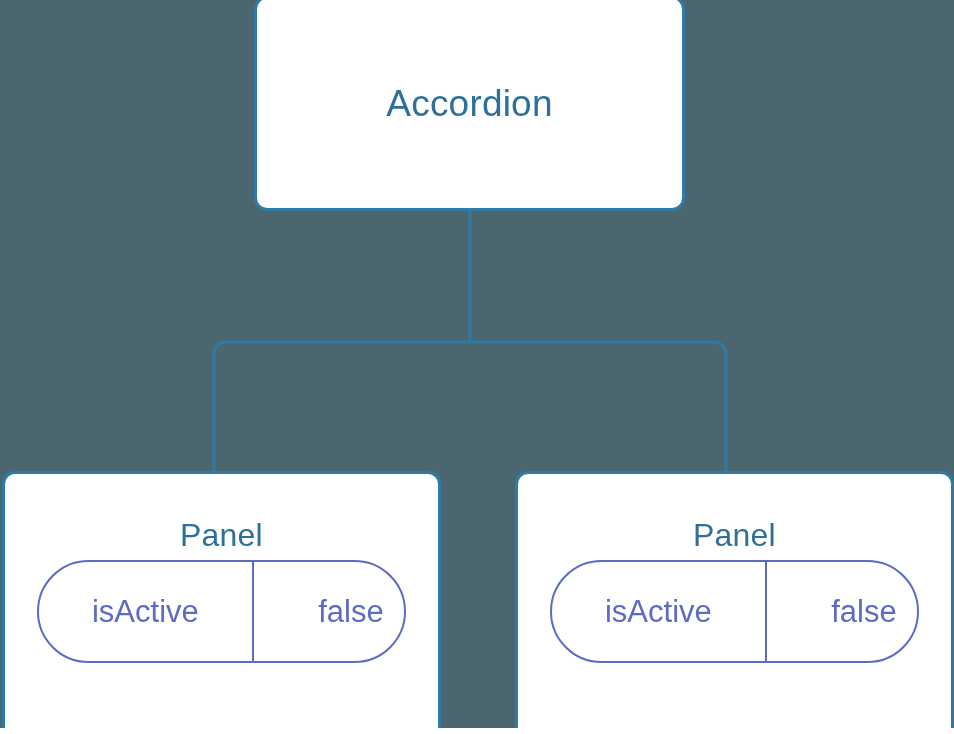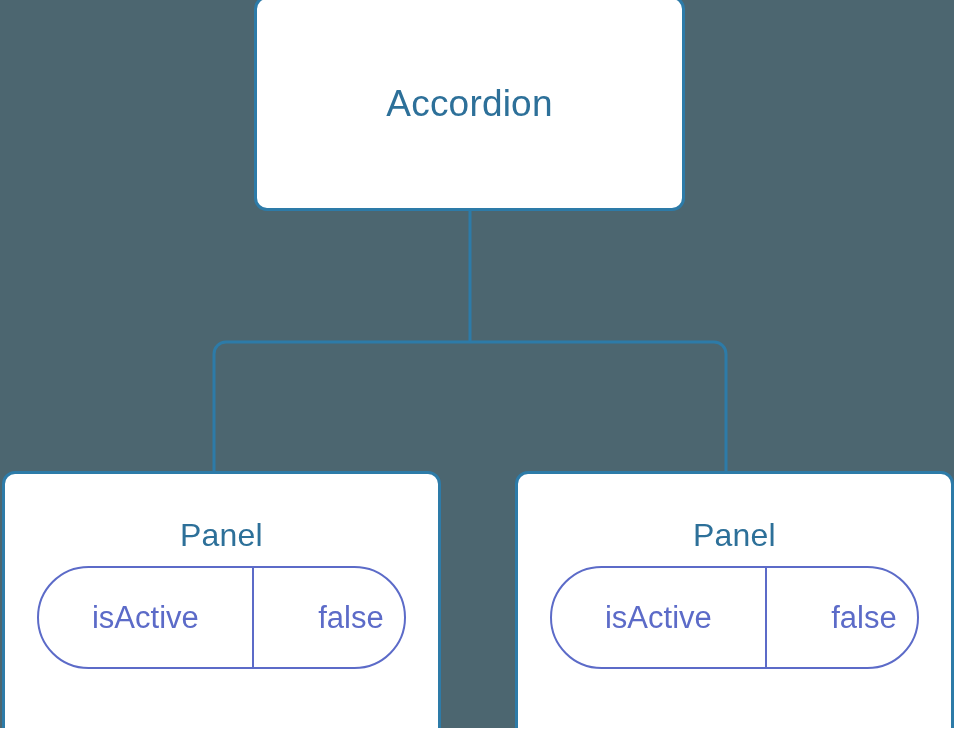--- a/index.html
+++ b/index.html
@@ -81,21 +81,21 @@
     user-select: none;
   }
 
   .node-leaf .node-title {
     font-size: 32px;
   }
 
   
   .prop-pill {
     box-sizing: border-box;
-    margin-top: 15px;
+    margin-top: 9px;
     width: 369px;
     height: 103px;
     border: 2px solid #5c6bc8;
     border-radius: 52px;
     display: flex;
     align-items: stretch;
     overflow: hidden;
     background: #ffffff;
   }
 

